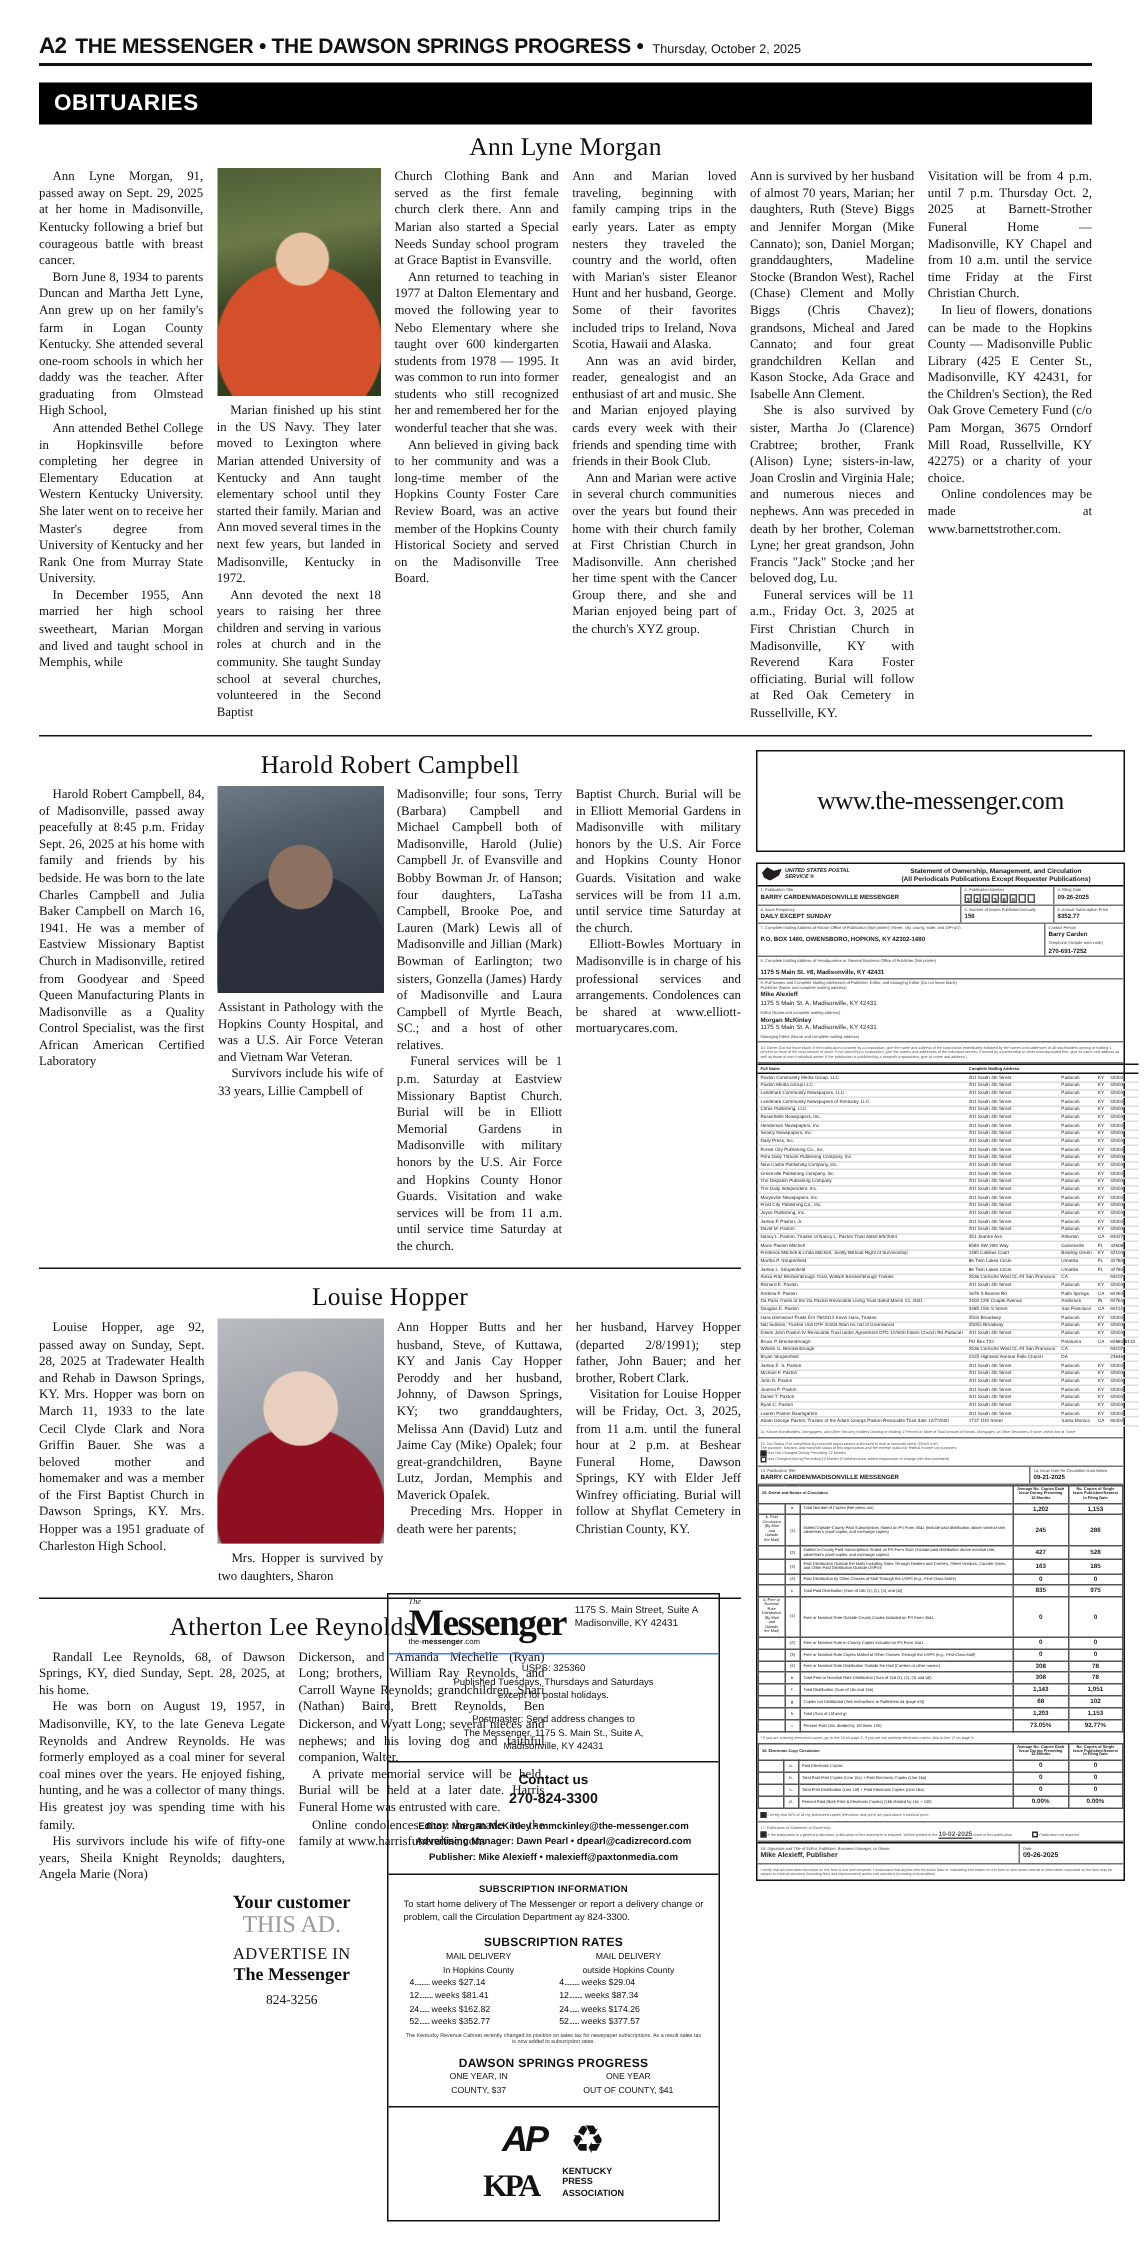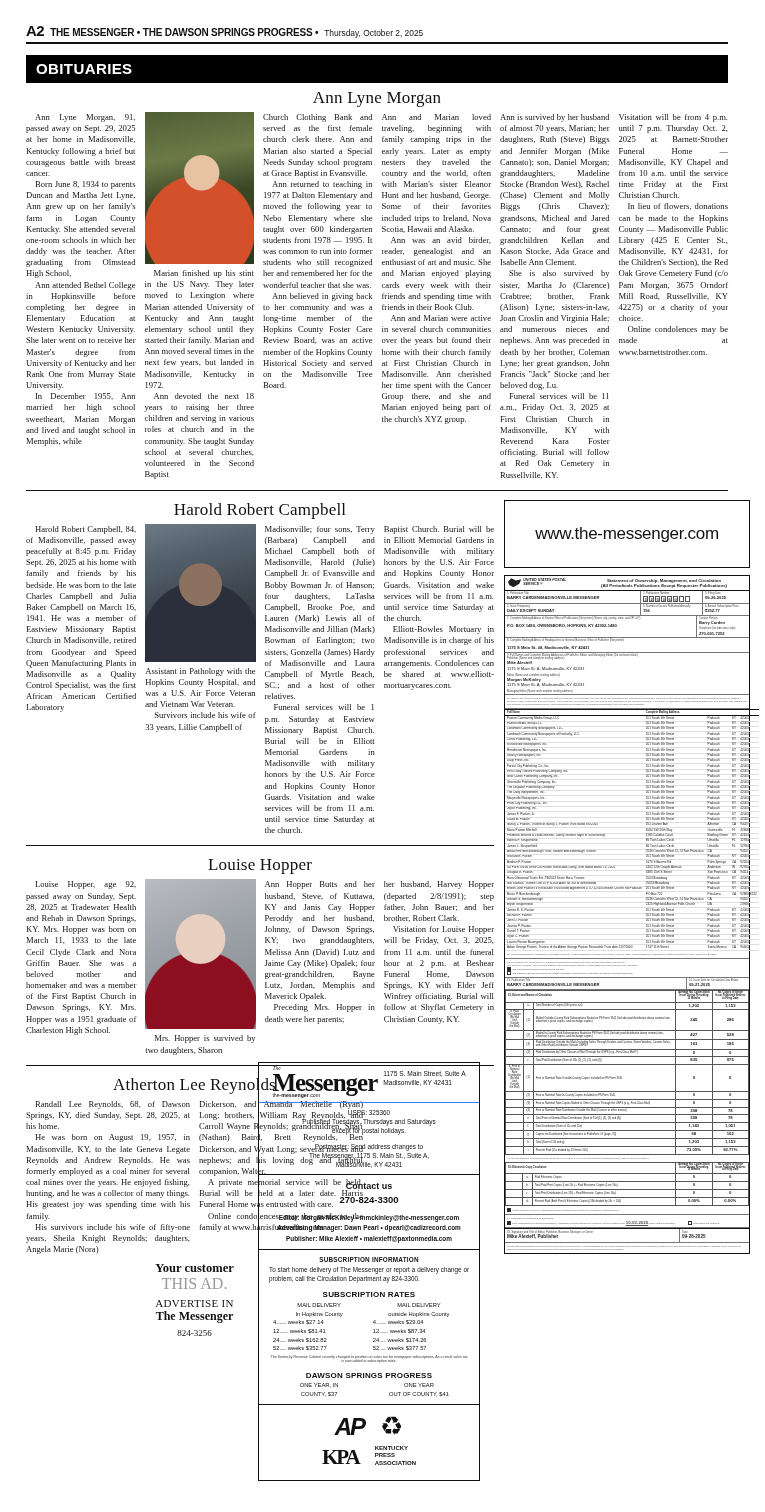--- a/index.html
+++ b/index.html
@@ -10,21 +10,21 @@
     font-family: "Liberation Serif", serif;
     color: #111;
     overflow: hidden;
     position: relative;
   }
   .page { width:754px; height:1512px; padding: 22px 26px 0 26px; position:relative; }
 
   
   .masthead { display:flex; align-items:baseline; gap:6px; padding-bottom:3px; }
   .folio { font-family:"Liberation Sans", sans-serif; font-weight:bold; font-size:15px; letter-spacing:-0.5px; }
-  .pub-names { font-family:"Liberation Sans", sans-serif; font-weight:bold; font-size:10px; letter-spacing:-0.2px; }
+  .pub-names { font-family:"Liberation Sans", sans-serif; font-weight:bold; font-size:14px; letter-spacing:-0.2px; }
   .pub-date { font-family:"Liberation Sans", sans-serif; font-weight:normal; font-size:8.4px; }
   .rule-thick { border-top:2px solid #111; margin-bottom:11px; }
 
   
   .section-banner {
     background:#000000; color:#fff;
     font-family:"Liberation Sans", sans-serif;
     font-weight:bold; font-size:15px; letter-spacing:0.4px;
     padding:5px 10px 6px 10px;
     margin-bottom:5px;
@@ -82,21 +82,21 @@
 
   .sep { border-top:1px solid #111; margin:9px 0 9px 0; }
 
   
   .web-box {
     border:1px solid #111;
     height:68px; display:flex; align-items:center; justify-content:center;
     margin-bottom:7px;
   }
   .web-box span {
-    font-family:Liberation Sans, sans-serif;
+    font-family:Liberation Serif, serif;
     font-size:17px; letter-spacing:-0.3px;
   }
 
   
   .uspsform {
     border:1px solid #111;
     font-family:"Liberation Sans", sans-serif;
     font-size:3.1px; line-height:1.15; color:#1a1a1a;
     background:#fff;
   }

